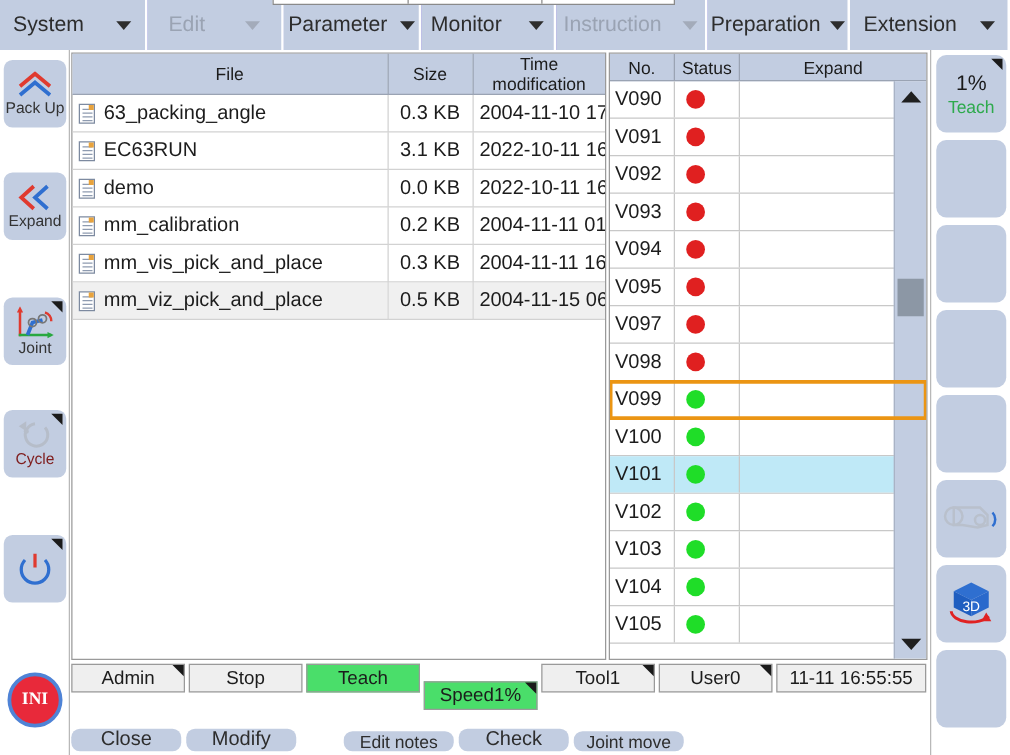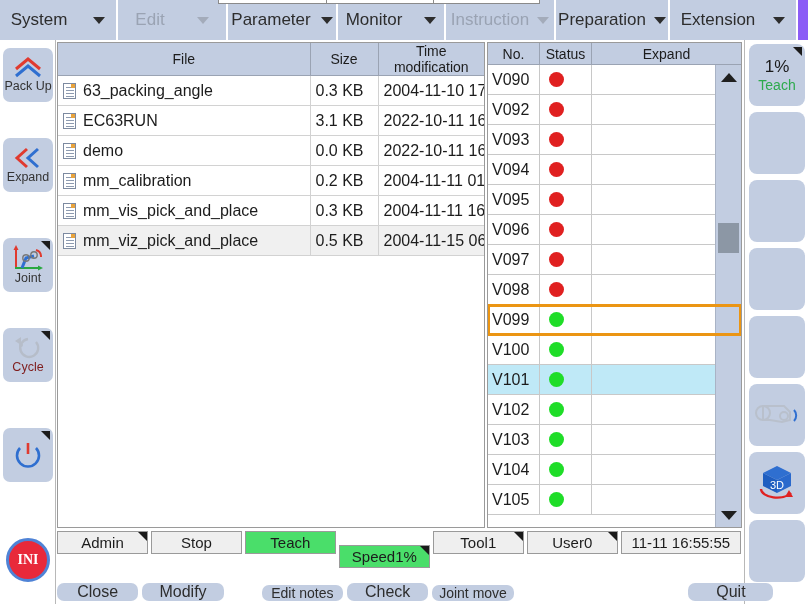--- a/index.html
+++ b/index.html
@@ -166,21 +166,21 @@
     width: 8px; height: 1px;
     background: #8e9bb0;
     box-shadow: 0 3px 0 #8e9bb0, 0 6px 0 #8e9bb0, 0 9px 0 #8e9bb0;
   }
   .doc-icon::after {
     content: "";
     position: absolute; right: 0; top: 0;
     width: 4px; height: 4px;
     background: #e8a33d;
   }
-  .col-size { text-align: left; }
+  .col-size { text-align: center; }
   .col-time { text-align: center; }
 
   
   .var-panel {
     position: absolute; left: 487px; top: 42px;
     width: 255px; height: 486px;
     background: #ffffff;
     border: 1px solid #9a9a9a;
     overflow: hidden;
   }
@@ -332,21 +332,21 @@
         <span class="caret" style="margin-left: 24px;"></span>
       </div>
       <div class="menu-item" style="width: 110px;">
         <span>Parameter</span>
         <span class="caret" style="margin-left: 2px;"></span>
       </div>
       <div class="menu-item" style="width: 108px;">
         <span>Monitor</span>
         <span class="caret" style="margin-left: 14px;"></span>
       </div>
-      <div class="menu-item disabled" style="width: 110px;">
+      <div class="menu-item disabled" style="width: 122px; justify-content: space-between;">
         <span>Instruction</span>
         <span class="caret" style="margin-left: 0px;"></span>
       </div>
       <div class="menu-item" style="width: 114px;">
         <span>Preparation</span>
         <span class="caret" style="margin-left: 0px;"></span>
       </div>
       <div class="menu-item" style="width: 128px;">
         <span>Extension</span>
         <span class="caret" style="margin-left: 10px;"></span>
@@ -519,20 +519,27 @@
     </div>
     <div class="var-body" id="var-rows">
         <div class="var-row">
           <div class="c-no">V090</div>
           <div class="c-st">
             <span class="dot red"></span>
           </div>
           <div class="c-nt"></div>
         </div>
         <div class="var-row">
+          <div class="c-no">V091</div>
+          <div class="c-st">
+            <span class="dot red"></span>
+          </div>
+          <div class="c-nt"></div>
+        </div>
+        <div class="var-row">
           <div class="c-no">V092</div>
           <div class="c-st">
             <span class="dot red"></span>
           </div>
           <div class="c-nt"></div>
         </div>
         <div class="var-row">
           <div class="c-no">V093</div>
           <div class="c-st">
             <span class="dot red"></span>
@@ -541,27 +548,20 @@
         </div>
         <div class="var-row">
           <div class="c-no">V094</div>
           <div class="c-st">
             <span class="dot red"></span>
           </div>
           <div class="c-nt"></div>
         </div>
         <div class="var-row">
           <div class="c-no">V095</div>
-          <div class="c-st">
-            <span class="dot red"></span>
-          </div>
-          <div class="c-nt"></div>
-        </div>
-        <div class="var-row">
-          <div class="c-no">V096</div>
           <div class="c-st">
             <span class="dot red"></span>
           </div>
           <div class="c-nt"></div>
         </div>
         <div class="var-row">
           <div class="c-no">V097</div>
           <div class="c-st">
             <span class="dot red"></span>
           </div>
@@ -679,21 +679,18 @@
       </div>
       <div class="bb small" style="width: 88px;">
         <span>Joint move</span>
       </div>
       <div class="bb" style="width: 88px;">
         <span></span>
       </div>
       <div class="bb" style="width: 88px;">
         <span></span>
       </div>
-      <div class="bb" style="width: 92px;">
-        <span>Quit</span>
-      </div>
       <div class="bb blankend" style="width: 85px;">
         <span></span>
       </div>
     </div>
 
 </div>
 
 </body></html>

